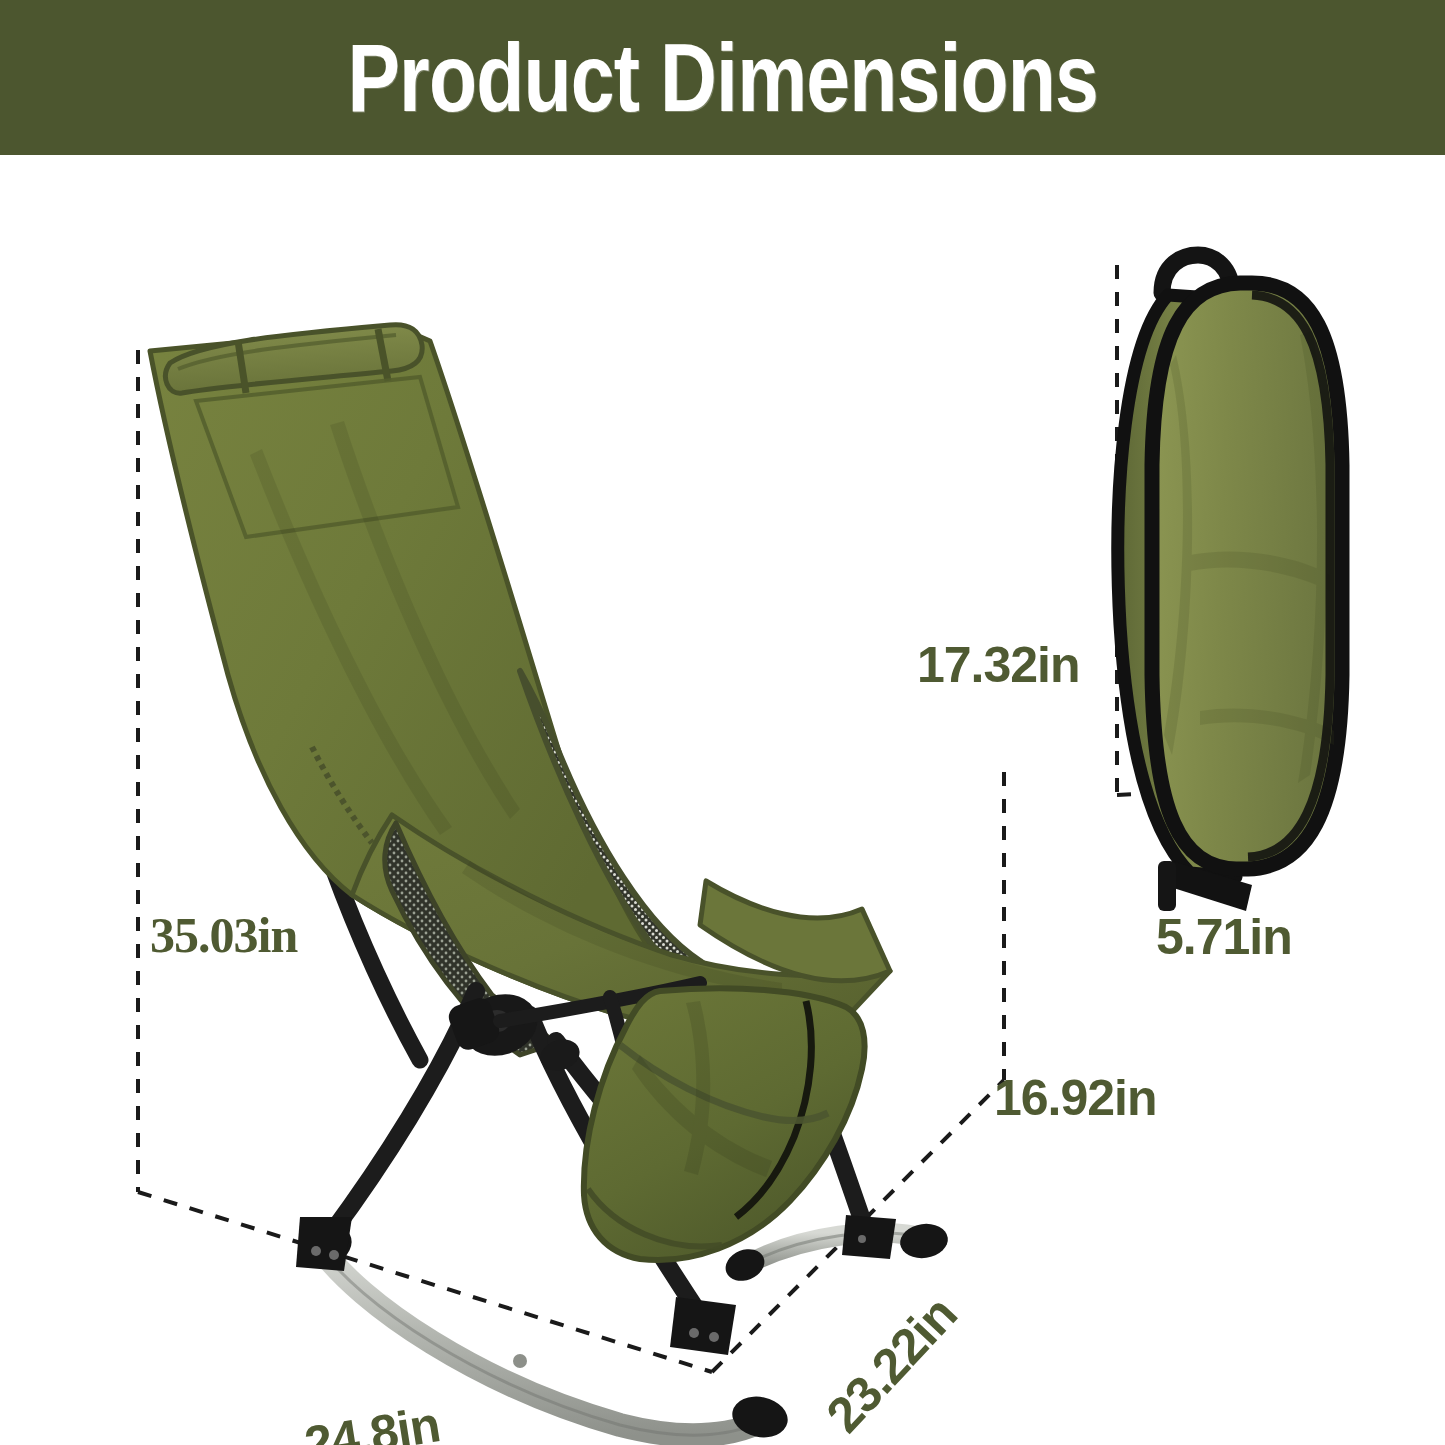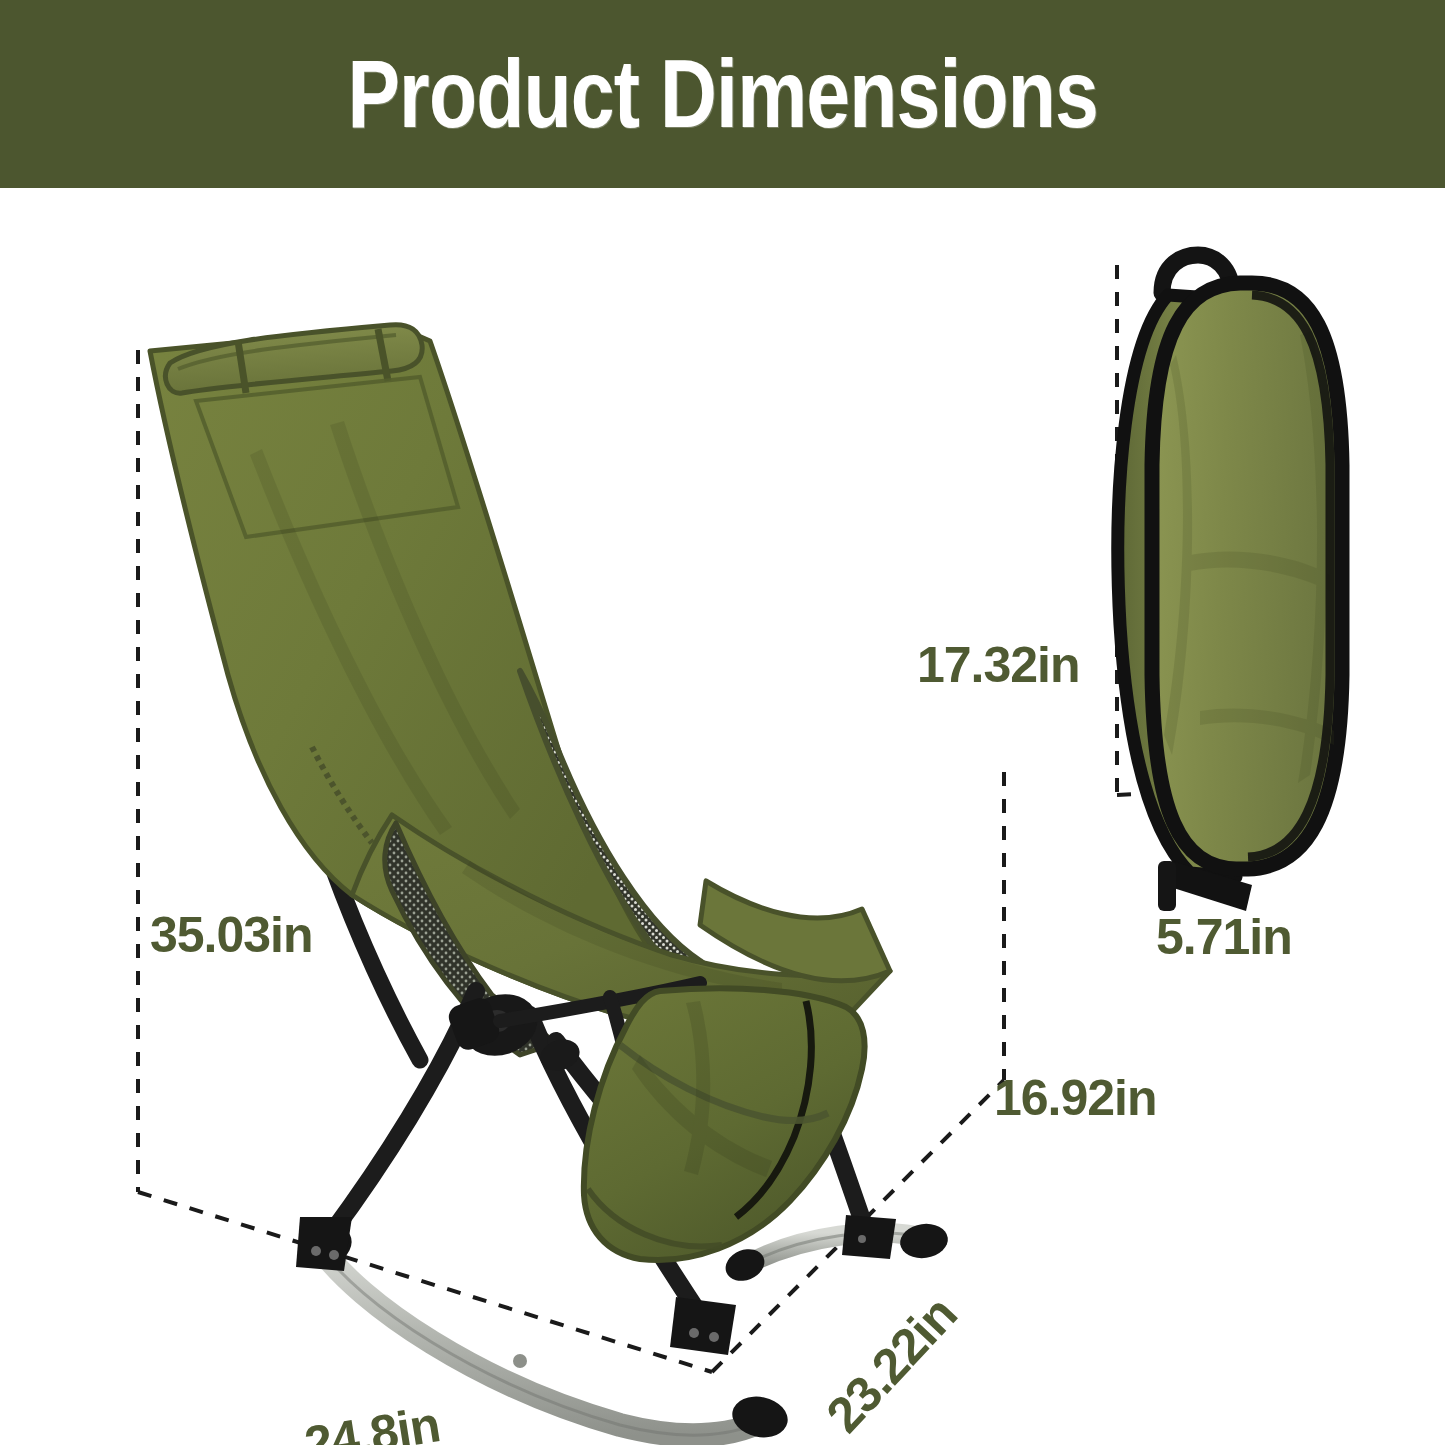--- a/index.html
+++ b/index.html
@@ -14,21 +14,21 @@
     overflow: hidden;
     font-family: "Liberation Sans", sans-serif;
   }
 
   
   #header-banner {
     position: absolute;
     left: 0;
     top: 0;
     width: 1445px;
-    height: 188px;
+    height: 155px;
     background: #4c562f;
     display: flex;
     align-items: center;
     justify-content: center;
   }
   #header-title {
     color: #ffffff;
     font-family: "Liberation Sans", sans-serif;
     font-size: 96px;
     font-weight: bold;
@@ -61,21 +61,21 @@
   .dim-label {
     position: absolute;
     color: #4f5a32;
     font-family: "Liberation Sans", sans-serif;
     font-weight: bold;
     font-size: 50px;
     line-height: 1;
     white-space: nowrap;
     letter-spacing: -1px;
   }
-  #label-height      { left: 150px;  top: 755px; }
+  #label-height      { left: 150px;  top: 755px; font-family: Liberation Serif, serif; }
   #label-depth-right { left: 994px; top: 918px; }
   #label-bag-height  { left: 917px;  top: 485px; }
   #label-bag-width   { left: 1156px; top: 757px; }
   #label-width {
     left: 305px;  top: 1265px;
     transform: rotate(-9deg);
     transform-origin: left center;
   }
   #label-depth {
     left: 836px;  top: 1244px;

